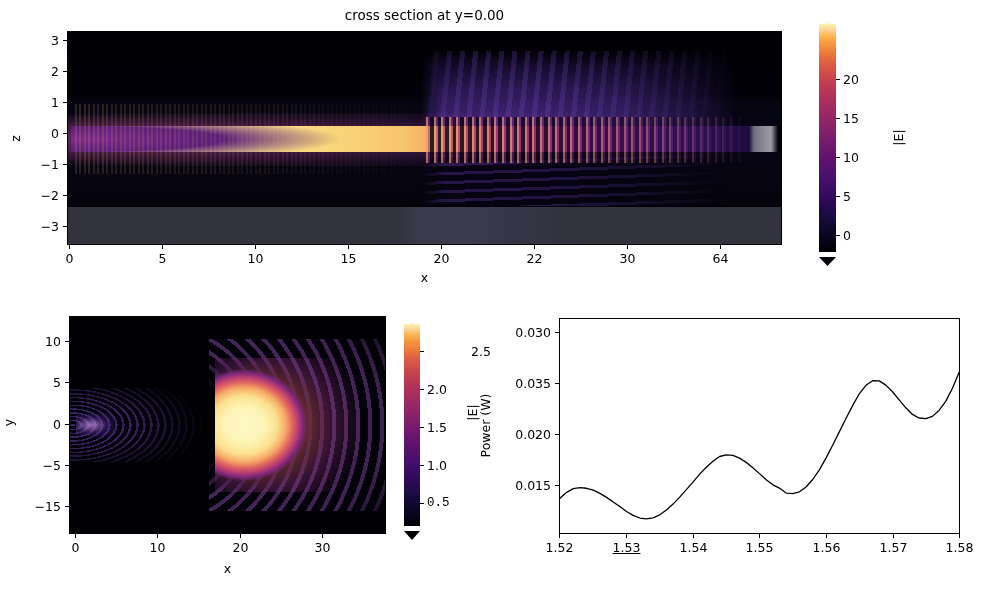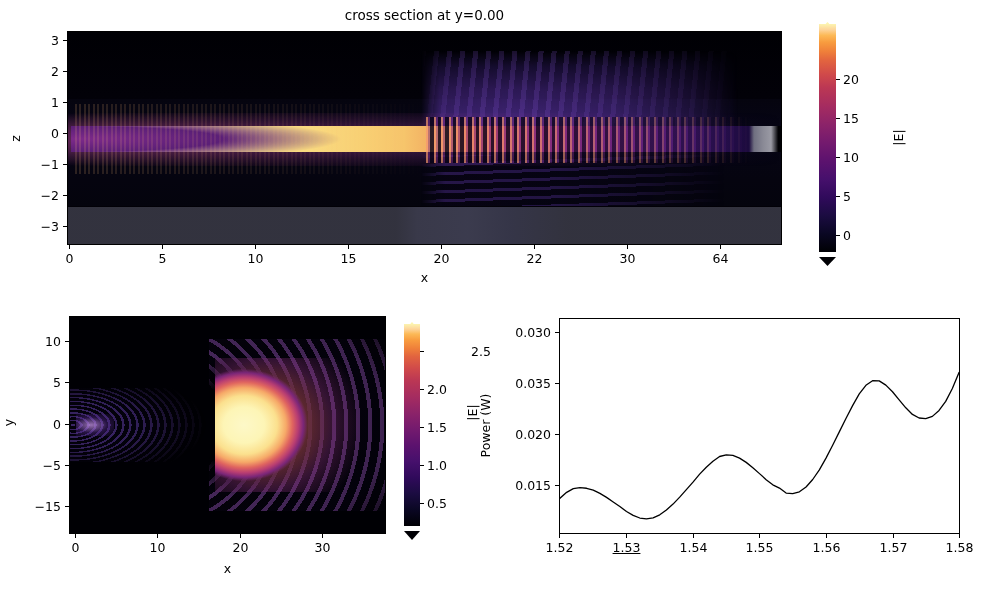--- a/index.html
+++ b/index.html
@@ -278,21 +278,21 @@
   <div class="abs">
     <div class="abs tickmark" style="left:420px;top:351px;width:4px;height:1px;"></div>
     <div class="abs tickmark" style="left:420px;top:389px;width:4px;height:1px;"></div>
     <div class="abs tickmark" style="left:420px;top:427px;width:4px;height:1px;"></div>
     <div class="abs tickmark" style="left:420px;top:465px;width:4px;height:1px;"></div>
     <div class="abs tickmark" style="left:420px;top:503px;width:4px;height:1px;"></div>
     <div class="abs tick" style="left:451px;top:344px;margin-left:20px;">2.5</div>
     <div class="abs tick" style="left:427px;top:382px;text-align:right;">2.0</div>
     <div class="abs tick" style="left:427px;top:420px;">1.5</div>
     <div class="abs tick" style="left:427px;top:458px;">1.0</div>
-    <div class="abs tick" style="left:427px;top:496px;">0.5</div>
+    <div class="abs tick" style="left:427px;top:496px;font-family:Liberation Mono, monospace;">0.5</div>
   </div>
   <div class="abs axlabel rot90" style="left:452px;top:405px;width:40px;text-align:center;">|E|</div>
 
   <div class="abs frame" id="br-axes" style="left:559px;top:318px;width:401px;height:216px;background:#fff;">
     <svg id="powerplot" width="399" height="214" viewBox="0 0 399 214" preserveAspectRatio="none" style="left:0;top:0;">
       <polyline id="power-polyline" fill="none" stroke="#000000" stroke-width="1.3" stroke-linejoin="round" stroke-linecap="round" points="0.00,179.22 6.65,173.34 13.30,169.59 19.95,168.63 26.60,169.27 33.25,171.20 39.90,174.41 46.55,178.37 53.20,182.97 59.85,187.57 66.50,192.49 73.15,196.34 79.80,199.02 86.45,199.88 93.10,198.81 99.75,195.81 106.40,191.00 113.05,185.11 119.70,178.16 126.35,170.66 133.00,163.18 139.65,155.15 146.30,148.19 152.95,142.31 159.60,137.50 166.25,135.78 172.90,136.43 179.55,139.10 186.20,143.38 192.85,148.73 199.50,154.62 206.15,160.71 212.80,165.85 219.45,169.06 226.10,174.09 232.75,174.62 239.40,172.81 246.05,167.99 252.70,160.50 259.35,150.87 266.00,139.10 272.65,126.26 279.30,112.89 285.95,99.51 292.60,86.67 299.25,74.90 305.90,66.34 312.55,61.74 319.20,61.85 325.85,66.13 332.50,72.76 339.15,80.79 345.80,88.81 352.45,95.44 359.10,98.98 365.75,99.72 372.40,97.37 379.05,91.49 385.70,82.39 392.35,69.55 399.00,53.50"></polyline>
     </svg>
   </div>
 
   <div class="abs">

